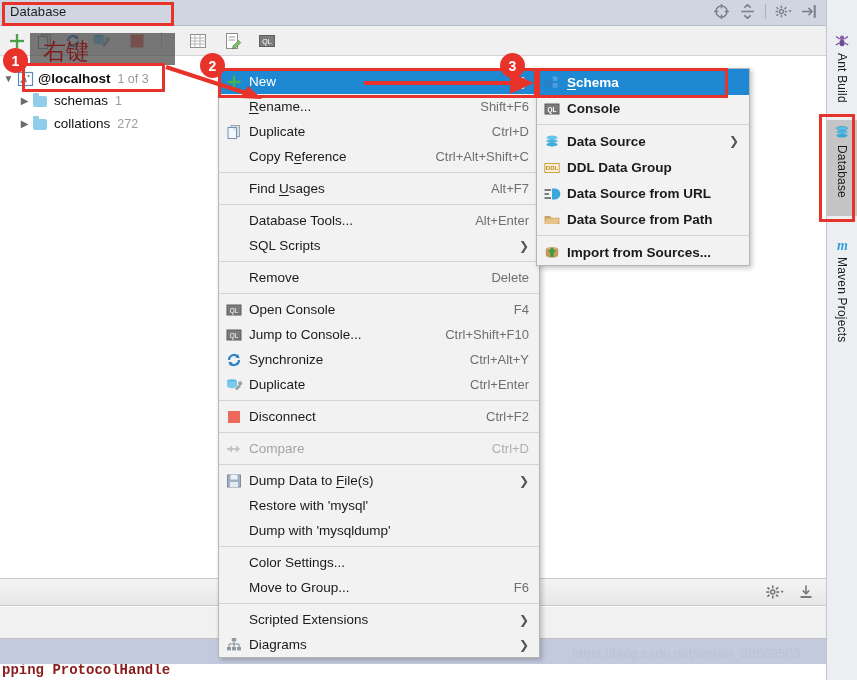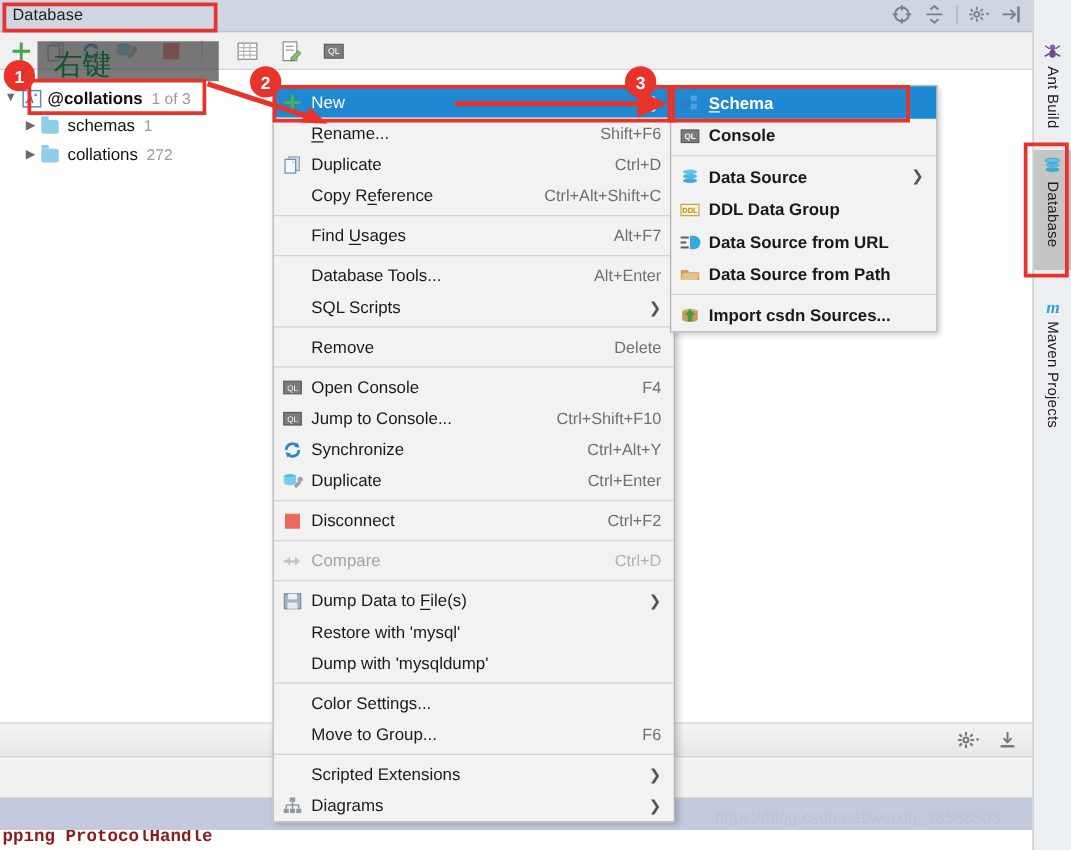--- a/index.html
+++ b/index.html
@@ -132,21 +132,21 @@
     position:absolute;width:25px;height:25px;border-radius:50%;background:#e8332a;
     color:#fff;font-size:14px;font-weight:bold;display:flex;align-items:center;
     justify-content:center;z-index:95;font-family:"Liberation Sans",sans-serif;
   }
   .anno-svg{position:absolute;z-index:92;pointer-events:none;}
   #cn-hint{
     position:absolute;left:30px;top:33px;width:145px;height:32px;
     background:rgba(70,70,70,.72);z-index:70;
   }
   #cn-hint-tx{
-    position:absolute;left:43px;top:36px;font-size:23px;color:#14532d;z-index:71;
+    position:absolute;left:43px;top:36px;font-size:23px;color:#7f1d1d;z-index:71;
     font-family:"DejaVu Sans",sans-serif;
   }
 </style>
 </head>
 <body>
 
 <div id="tool-header">
   <div id="tool-title">Database</div>
   <div id="header-icons">
     <svg class="hdr-ic" viewBox="0 0 16 16">
@@ -250,21 +250,21 @@
 
   <div class="tree-row" style="left:0;top:11px;width:215px;">
     <span class="tw-arrow">▼</span>
     <span class="tw-icon">
       <svg width="17" height="16" viewBox="0 0 17 16">
         <rect x="1.5" y="1.5" width="14" height="13" fill="#ffffff" stroke="#5b8fb9" stroke-width="1.2"></rect>
         <path d="M3.5 11.5c2-1 3.2-4 3-7.2 1.3 2.2 2.2 4.6 2.6 7.2" fill="none" stroke="#3f7fae" stroke-width="1.3"></path>
         <circle cx="11.5" cy="5" r="1" fill="#3f7fae"></circle>
       </svg>
     </span>
-    <span class="tw-label bold">@collations</span>
+    <span class="tw-label bold">@localhost</span>
     <span class="tw-sub">1 of 3</span>
   </div>
 
   <div class="tree-row" style="left:16px;top:33px;width:200px;">
     <span class="tw-arrow">▶</span>
     <span class="tw-icon">
         <span class="folder" style="margin-top:3px;display:block;"></span>
       </span>
     <span class="tw-label">schemas</span>
     <span class="tw-sub">1</span>
@@ -552,21 +552,21 @@
     </div>
     <div class="msep"></div>
     <div class="mi">
       <span class="mi-ic">
         <svg viewBox="0 0 18 18" width="18" height="18" style="display: block; margin-top: 0px;">
           <ellipse cx="9" cy="5" rx="6.2" ry="2.1" fill="#d4b07a"></ellipse>
           <path d="M2.8 5v6.4c0 1.2 2.8 2.2 6.2 2.2s6.2-1 6.2-2.2V5" fill="#c59a5d"></path>
           <polygon points="9,3 13,8 10.7,8 10.7,13 7.3,13 7.3,8 5,8" fill="#3f9c3f"></polygon>
         </svg>
       </span>
-      <span class="mi-lb">Import csdn Sources...</span>
+      <span class="mi-lb">Import from Sources...</span>
     </div>
   </div>
 
 <div id="right-stripe">
   <div class="stripe-btn" style="top:28px;height:88px;">
     <svg width="16" height="16" viewBox="0 0 16 16">
       <ellipse cx="8" cy="5" rx="2.2" ry="2.4" fill="#8a5fb0"></ellipse>
       <ellipse cx="8" cy="10" rx="2.6" ry="3.2" fill="#6f4a92"></ellipse>
       <line x1="5.6" y1="6" x2="2" y2="3.6" stroke="#6f4a92" stroke-width="1.2"></line>
       <line x1="10.4" y1="6" x2="14" y2="3.6" stroke="#6f4a92" stroke-width="1.2"></line>

